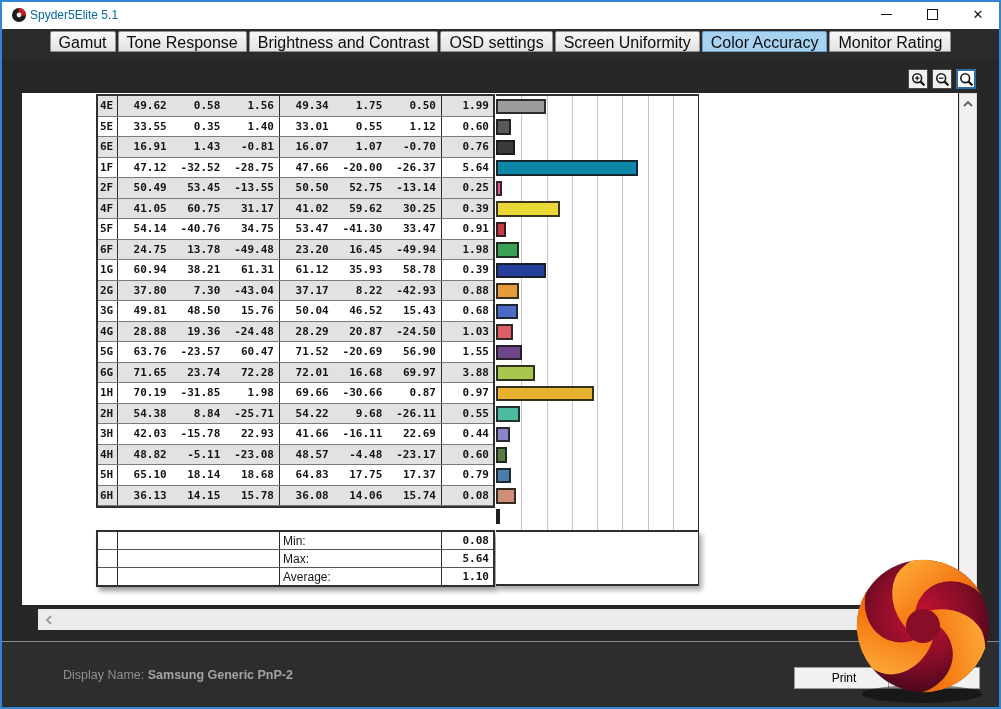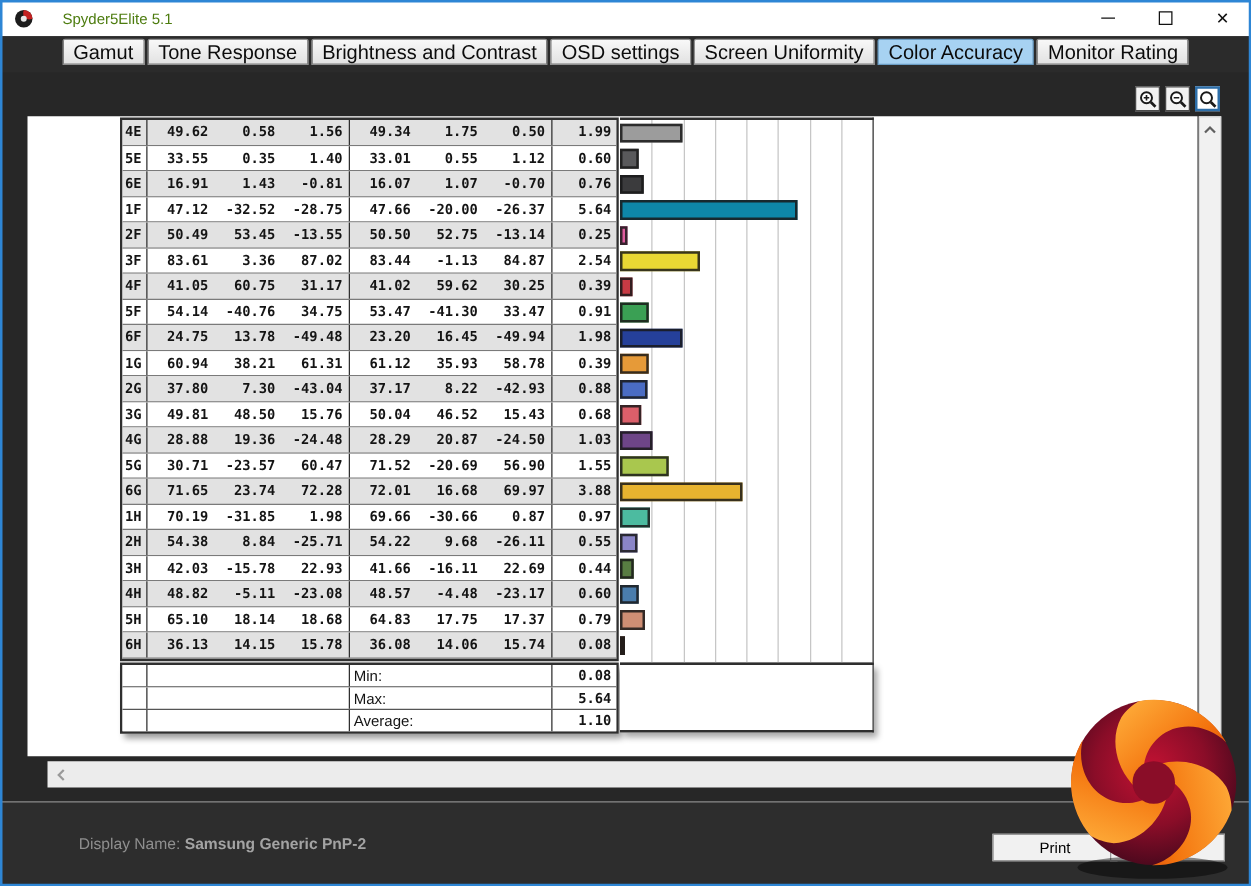--- a/index.html
+++ b/index.html
@@ -5,21 +5,21 @@
   html,body{margin:0;padding:0;}
   body{width:1001px;height:709px;position:relative;overflow:hidden;
        background:#272727;font-family:"Liberation Sans",sans-serif;}
   .window{position:absolute;inset:0;}
   .frame{position:absolute;inset:0;border:2px solid #2e86d5;pointer-events:none;z-index:90;}
 
   
   .titlebar{position:absolute;left:0;top:0;right:0;height:29px;background:#ffffff;
             display:flex;align-items:center;}
   .app-icon{margin-left:11px;width:16px;height:16px;display:inline-block;}
-  .title{margin-left:23px;font-size:12px;color:#4d7c0f;}
+  .title{margin-left:3px;font-size:12px;color:#0369a1;}
   .win-controls{margin-left:auto;display:flex;height:29px;}
   .wbtn{width:46px;height:29px;display:flex;align-items:center;justify-content:center;cursor:default;}
   .glyph-min{width:11px;height:1px;background:#111;}
   .glyph-max{width:9px;height:9px;border:1px solid #111;}
   .glyph-close{font-size:13px;color:#111;line-height:1;}
 
   
   .tabstrip{position:absolute;left:0;top:29px;right:0;height:27px;background:#2b2b2b;
             display:flex;justify-content:center;align-items:flex-start;padding-top:2px;gap:2px;}
   .tab{height:16px;line-height:16px;padding:3px 8px 0 8px;font-size:16px;color:#0b0b0b;
@@ -210,34 +210,20 @@
             <span class="num">53.45</span>
             <span class="num">-13.55</span>
           </div>
           <div class="cell grp">
             <span class="num">50.50</span>
             <span class="num">52.75</span>
             <span class="num">-13.14</span>
           </div>
           <div class="cell delta">0.25</div>
         </div>
-        <div class="trow alt">
-          <div class="cell lab">3F</div>
-          <div class="cell grp">
-            <span class="num">83.61</span>
-            <span class="num">3.36</span>
-            <span class="num">87.02</span>
-          </div>
-          <div class="cell grp">
-            <span class="num">83.44</span>
-            <span class="num">-1.13</span>
-            <span class="num">84.87</span>
-          </div>
-          <div class="cell delta">2.54</div>
-        </div>
         <div class="trow">
           <div class="cell lab">4F</div>
           <div class="cell grp">
             <span class="num">41.05</span>
             <span class="num">60.75</span>
             <span class="num">31.17</span>
           </div>
           <div class="cell grp">
             <span class="num">41.02</span>
             <span class="num">59.62</span>
@@ -325,21 +311,21 @@
           <div class="cell grp">
             <span class="num">28.29</span>
             <span class="num">20.87</span>
             <span class="num">-24.50</span>
           </div>
           <div class="cell delta">1.03</div>
         </div>
         <div class="trow alt">
           <div class="cell lab">5G</div>
           <div class="cell grp">
-            <span class="num">30.71</span>
+            <span class="num">63.76</span>
             <span class="num">-23.57</span>
             <span class="num">60.47</span>
           </div>
           <div class="cell grp">
             <span class="num">71.52</span>
             <span class="num">-20.69</span>
             <span class="num">56.90</span>
           </div>
           <div class="cell delta">1.55</div>
         </div>

